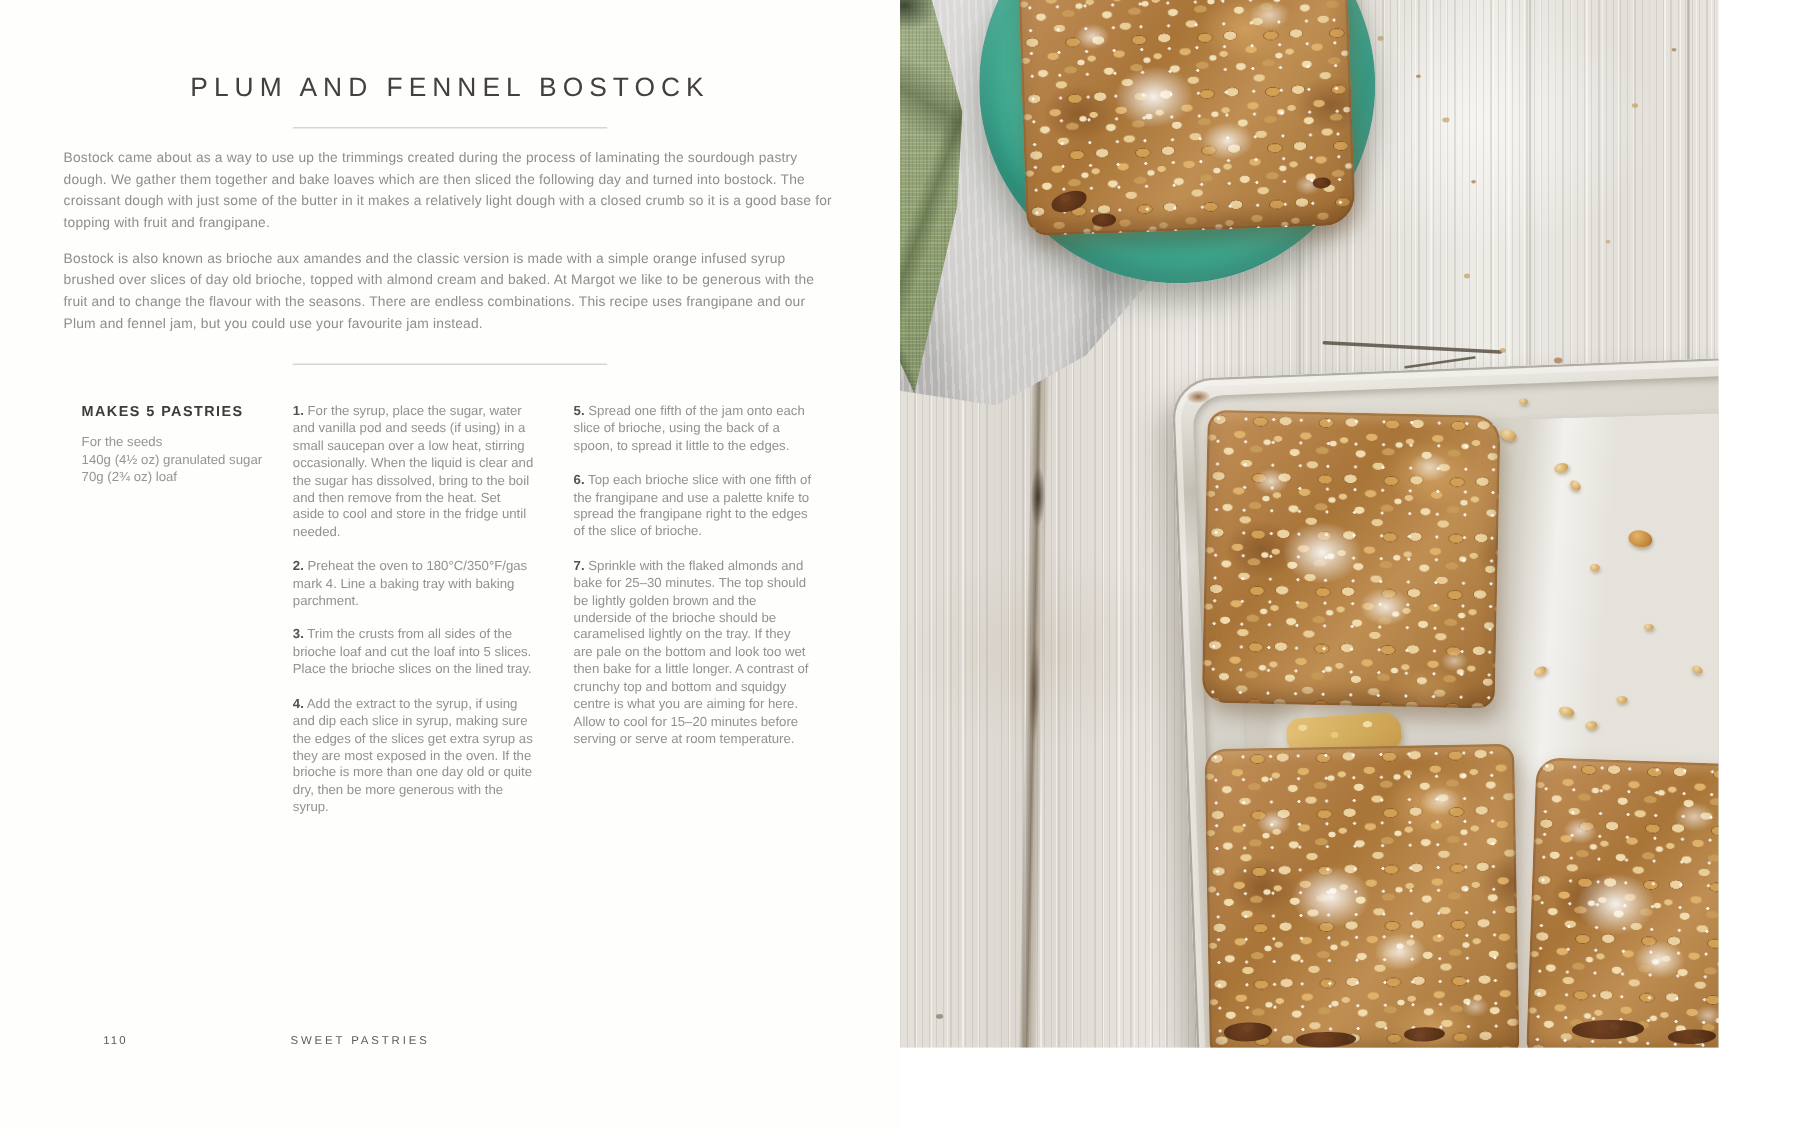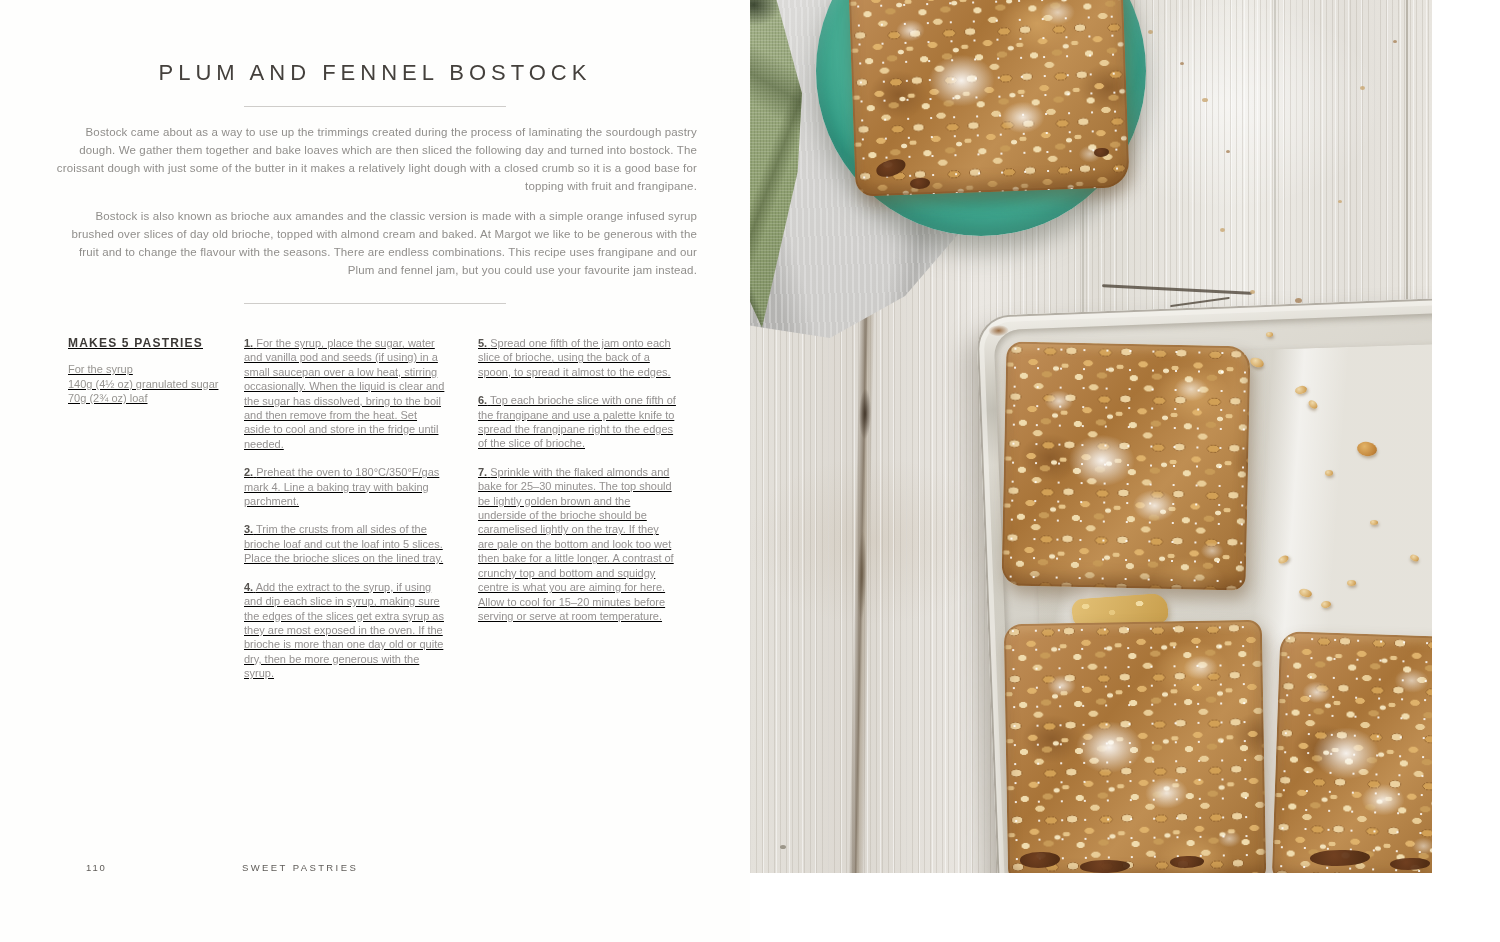--- a/index.html
+++ b/index.html
@@ -5,24 +5,24 @@
   html,body{margin:0;padding:0;}
   body{width:1500px;height:942px;position:relative;overflow:hidden;background:#ffffff;
        font-family:"Liberation Sans", sans-serif;}
 
   
   .page-left{position:absolute;left:0;top:0;width:750px;height:942px;background:#fefefd;}
   .title{margin:0;padding-top:60px;text-align:center;font-size:22px;font-weight:normal;
          letter-spacing:5px;color:#44403c;}
   .rule{width:262px;height:1px;background:#cfcdca;margin:20px auto 0;}
   .rule2{margin-top:24px;}
-  .intro{width:644px;margin:16px auto 0;text-align:right;font-size:11.5px;line-height:18px;
+  .intro{width:644px;margin:16px auto 0;text-align:left;font-size:11.5px;line-height:18px;
          color:#908e8b;letter-spacing:.15px;}
   .intro+.intro{margin-top:12px;}
-  .columns{display:flex;margin:32px 0 0 68px;text-decoration:underline;}
+  .columns{display:flex;margin:32px 0 0 68px;}
   .col-ing{width:152px;margin-right:24px;font-size:11px;line-height:14.4px;color:#979591;}
   .col-steps{width:202px;margin-right:32px;font-size:11px;line-height:14.4px;color:#949190;}
   .col-steps.last{width:198px;margin-right:0;}
   .yield{margin:0 0 12px 0;font-size:12px;font-weight:bold;letter-spacing:1.2px;color:#3e3b38;}
   .ing-group{margin:0;}
   .ing-group+.ing-group{margin-top:14px;}
   .step{margin:0 0 14px 0;}
   .step .n{font-weight:bold;color:#55524e;}
   .folio,.running{position:absolute;top:862px;font-size:9.5px;color:#5f5c58;letter-spacing:1.8px;}
   .lf-folio{left:86px;}
@@ -188,35 +188,35 @@
   <h1 class="title">PLUM AND FENNEL BOSTOCK</h1>
   <div class="rule"></div>
   <p class="intro">Bostock came about as a way to use up the trimmings created during the process of laminating the sourdough pastry dough. We gather them together and bake loaves which are then sliced the following day and turned into bostock. The croissant dough with just some of the butter in it makes a relatively light dough with a closed crumb so it is a good base for topping with fruit and frangipane.</p>
   <p class="intro">Bostock is also known as brioche aux amandes and the classic version is made with a simple orange infused syrup brushed over slices of day old brioche, topped with almond cream and baked. At Margot we like to be generous with the fruit and to change the flavour with the seasons. There are endless combinations. This recipe uses frangipane and our Plum and fennel jam, but you could use your favourite jam instead.</p>
   <div class="rule rule2"></div>
 
   <div class="columns">
     <div class="col-ing">
       <h2 class="yield">MAKES 5 PASTRIES</h2>
       <div class="ing-group">
-        <div>For the syrup</div>
+        <div>For the seeds</div>
         <div>140g (4½ oz) granulated sugar</div>
         <div>70g (2¾ oz) loaf</div>
       </div>
     </div>
 
     <div class="col-steps">
       <p class="step"><span class="n">1.</span> <span>For the syrup, place the sugar, water and vanilla pod and seeds (if using) in a small saucepan over a low heat, stirring occasionally. When the liquid is clear and the sugar has dissolved, bring to the boil and then remove from the heat. Set aside to cool and store in the fridge until needed.</span></p>
       <p class="step"><span class="n">2.</span> <span>Preheat the oven to 180°C/350°F/gas mark 4. Line a baking tray with baking parchment.</span></p>
       <p class="step"><span class="n">3.</span> <span>Trim the crusts from all sides of the brioche loaf and cut the loaf into 5 slices. Place the brioche slices on the lined tray.</span></p>
       <p class="step"><span class="n">4.</span> <span>Add the extract to the syrup, if using and dip each slice in syrup, making sure the edges of the slices get extra syrup as they are most exposed in the oven. If the brioche is more than one day old or quite dry, then be more generous with the syrup.</span></p>
     </div>
 
     <div class="col-steps last">
-      <p class="step"><span class="n">5.</span> <span>Spread one fifth of the jam onto each slice of brioche, using the back of a spoon, to spread it almost to the edges.</span></p>
+      <p class="step"><span class="n">5.</span> <span>Spread one fifth of the jam onto each slice of brioche, using the back of a spoon, to spread it little to the edges.</span></p>
       <p class="step"><span class="n">6.</span> <span>Top each brioche slice with one fifth of the frangipane and use a palette knife to spread the frangipane right to the edges of the slice of brioche.</span></p>
       <p class="step"><span class="n">7.</span> <span>Sprinkle with the flaked almonds and bake for 25–30 minutes. The top should be lightly golden brown and the underside of the brioche should be caramelised lightly on the tray. If they are pale on the bottom and look too wet then bake for a little longer. A contrast of crunchy top and bottom and squidgy centre is what you are aiming for here. Allow to cool for 15–20 minutes before serving or serve at room temperature.</span></p>
     </div>
   </div>
 
   <span class="folio lf-folio">110</span>
   <span class="running lf-running">SWEET PASTRIES</span>
 </section>
 
 <section class="page-right">

